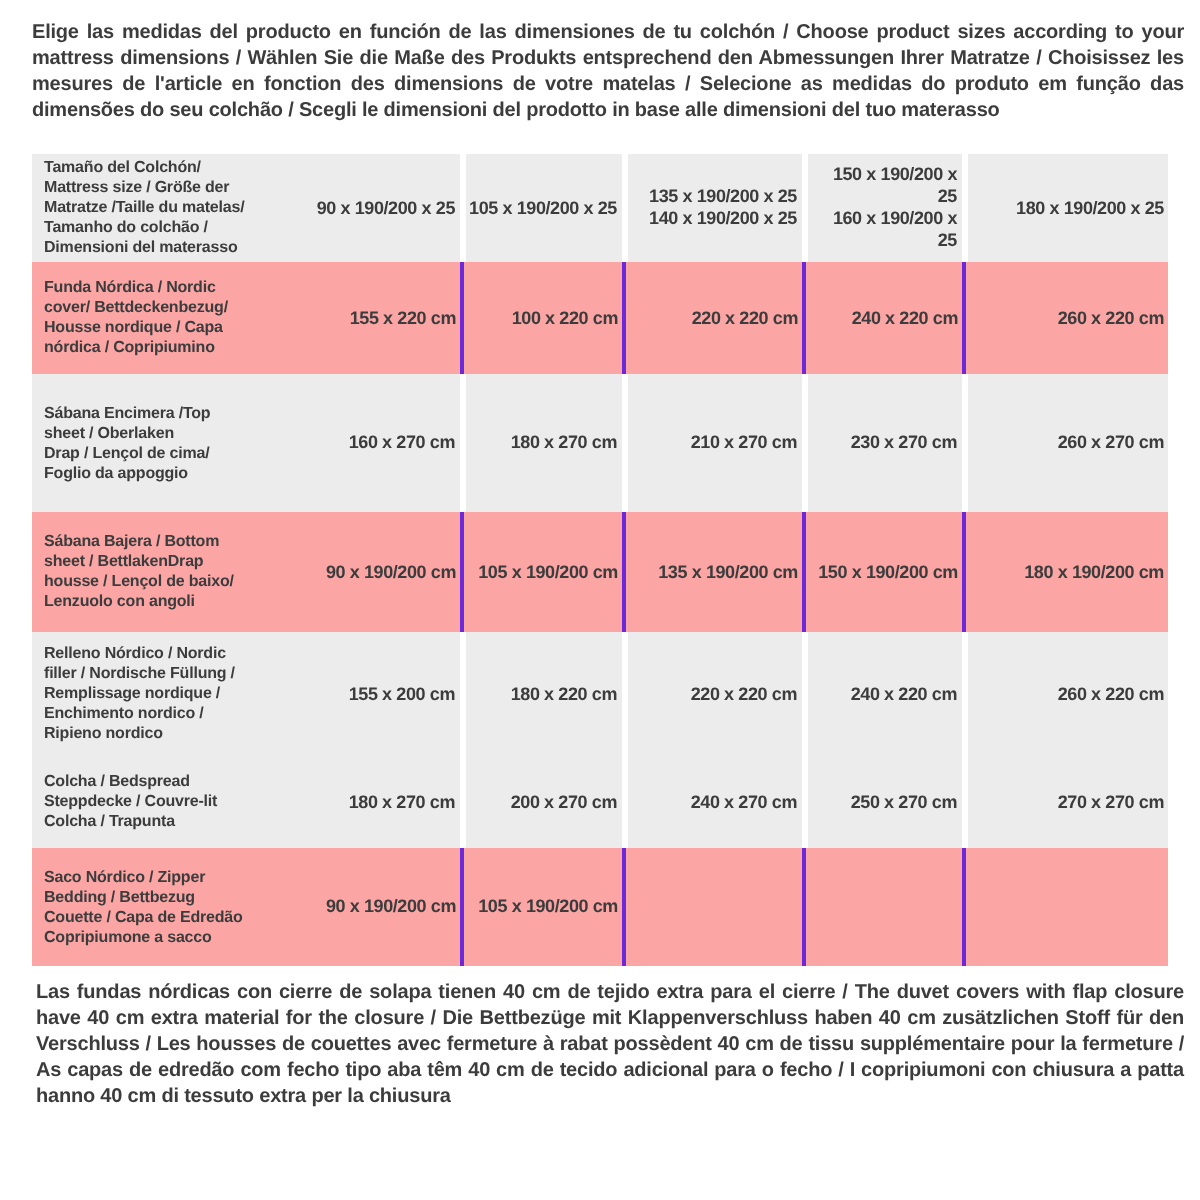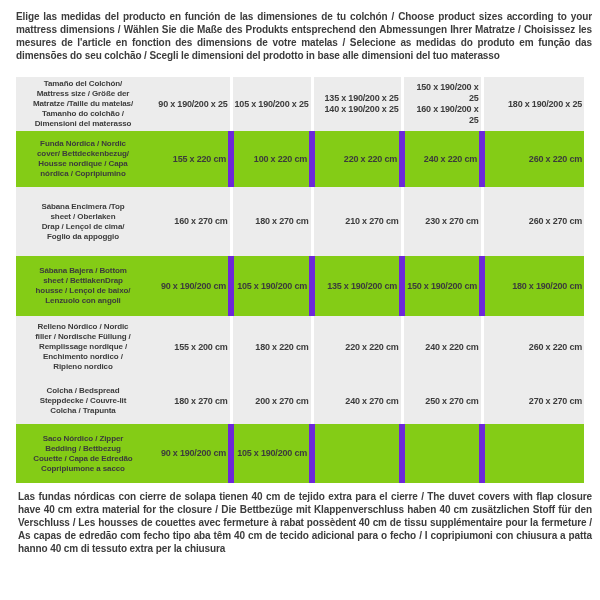--- a/index.html
+++ b/index.html
@@ -30,24 +30,24 @@
     width: 568px;
   }
   col.c-label { width: 130px; }
   col.c-v1 { width: 85px; }
   col.c-v2 { width: 81px; }
   col.c-v3 { width: 90px; }
   col.c-v4 { width: 80px; }
   col.c-v5 { width: 102px; }
 
   tr.row-gray  th, tr.row-gray  td { background: var(--stripe, #ececec); }
-  tr.row-white th, tr.row-white td { background: #84cc16; }
+  tr.row-white th, tr.row-white td { background: #fca5a5; }
 
   th.label {
-    text-align: center;
+    text-align: left;
     vertical-align: middle;
     font-size: 8px;
     font-weight: bold;
     line-height: 10px;
     letter-spacing: -0.1px;
     padding: 2px 2px 2px 6px;
     white-space: pre-line;
     color: var(--text, #3c3c3c);
   }
   td.val {
@@ -56,21 +56,21 @@
     font-size: 9px;
     font-weight: bold;
     line-height: 11px;
     letter-spacing: -0.2px;
     padding: 2px;
     white-space: pre-line;
     color: var(--text, #3c3c3c);
   }
   
   tr.row-gray  td.val + td.val { border-left: 3px solid #ffffff; }
-  tr.row-white td.val + td.val { border-left: 6px solid #6d28d9; }
+  tr.row-white td.val + td.val { border-left: 2px solid #6d28d9; }
   tr td.val.empty { border-left: none; }
 
   
   tr:nth-child(1) { height: 54px; }
   tr:nth-child(2) { height: 56px; }
   tr:nth-child(3) { height: 69px; }
   tr:nth-child(4) { height: 60px; }
   tr:nth-child(5) { height: 62px; }
   tr:nth-child(6) { height: 46px; }
   tr:nth-child(7) { height: 59px; }

